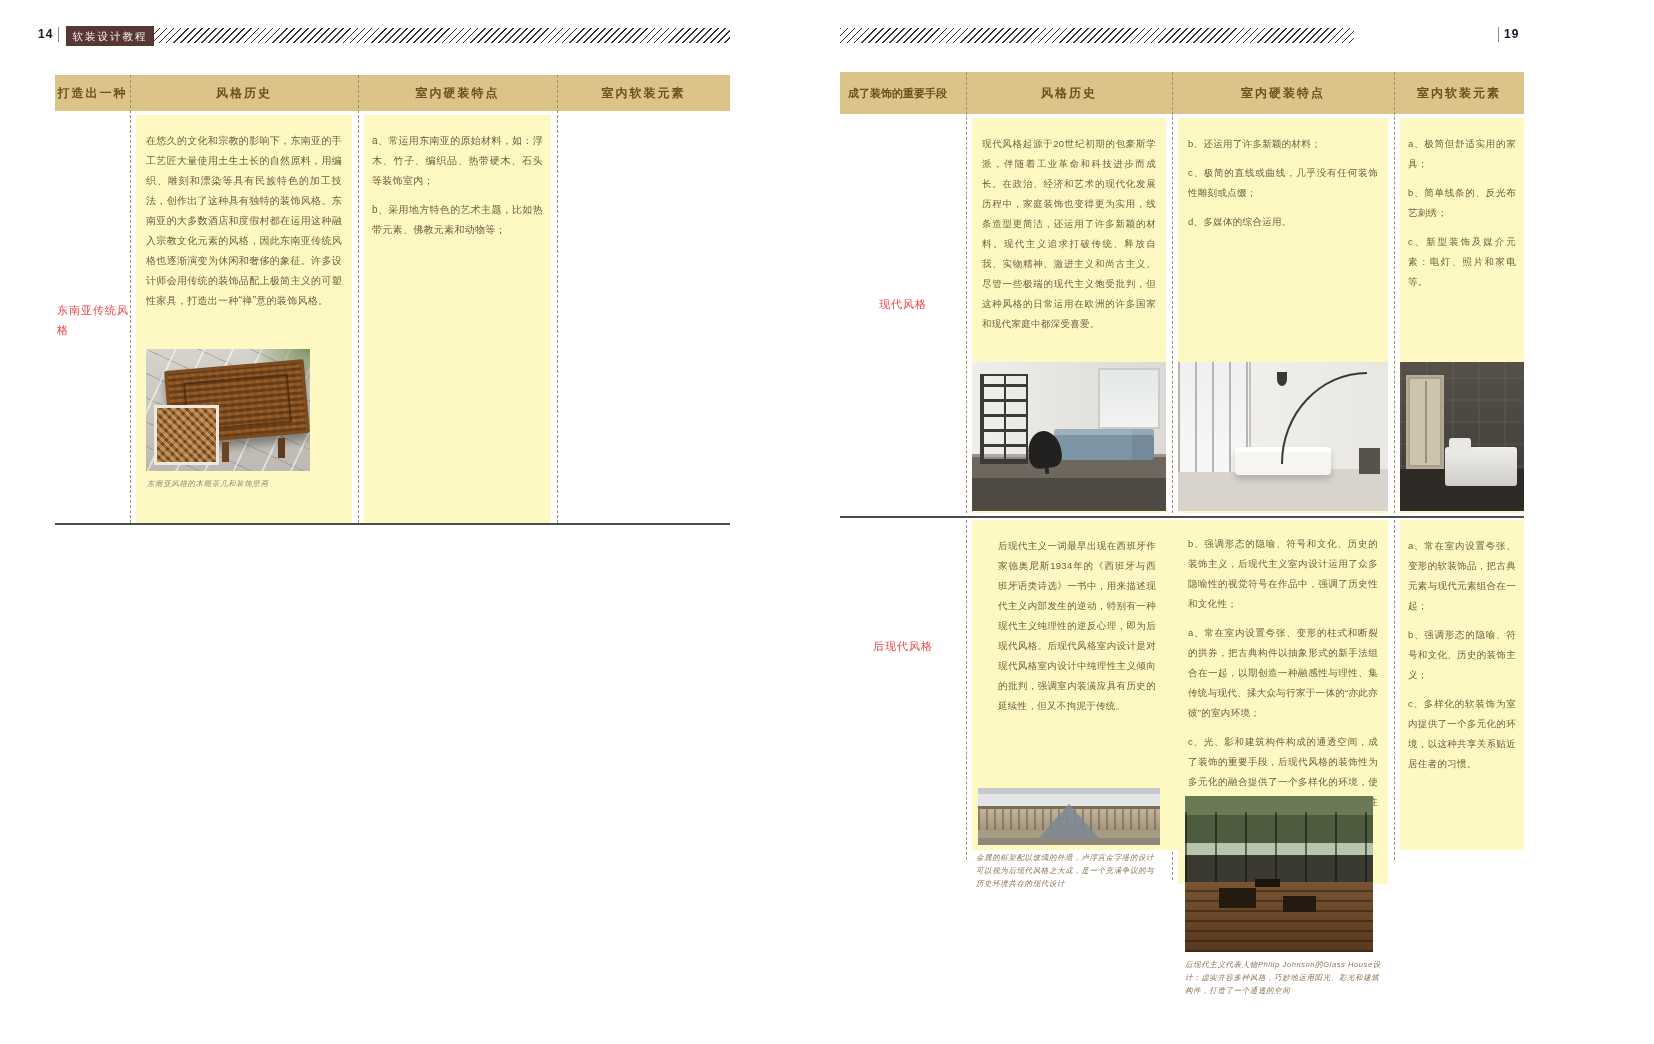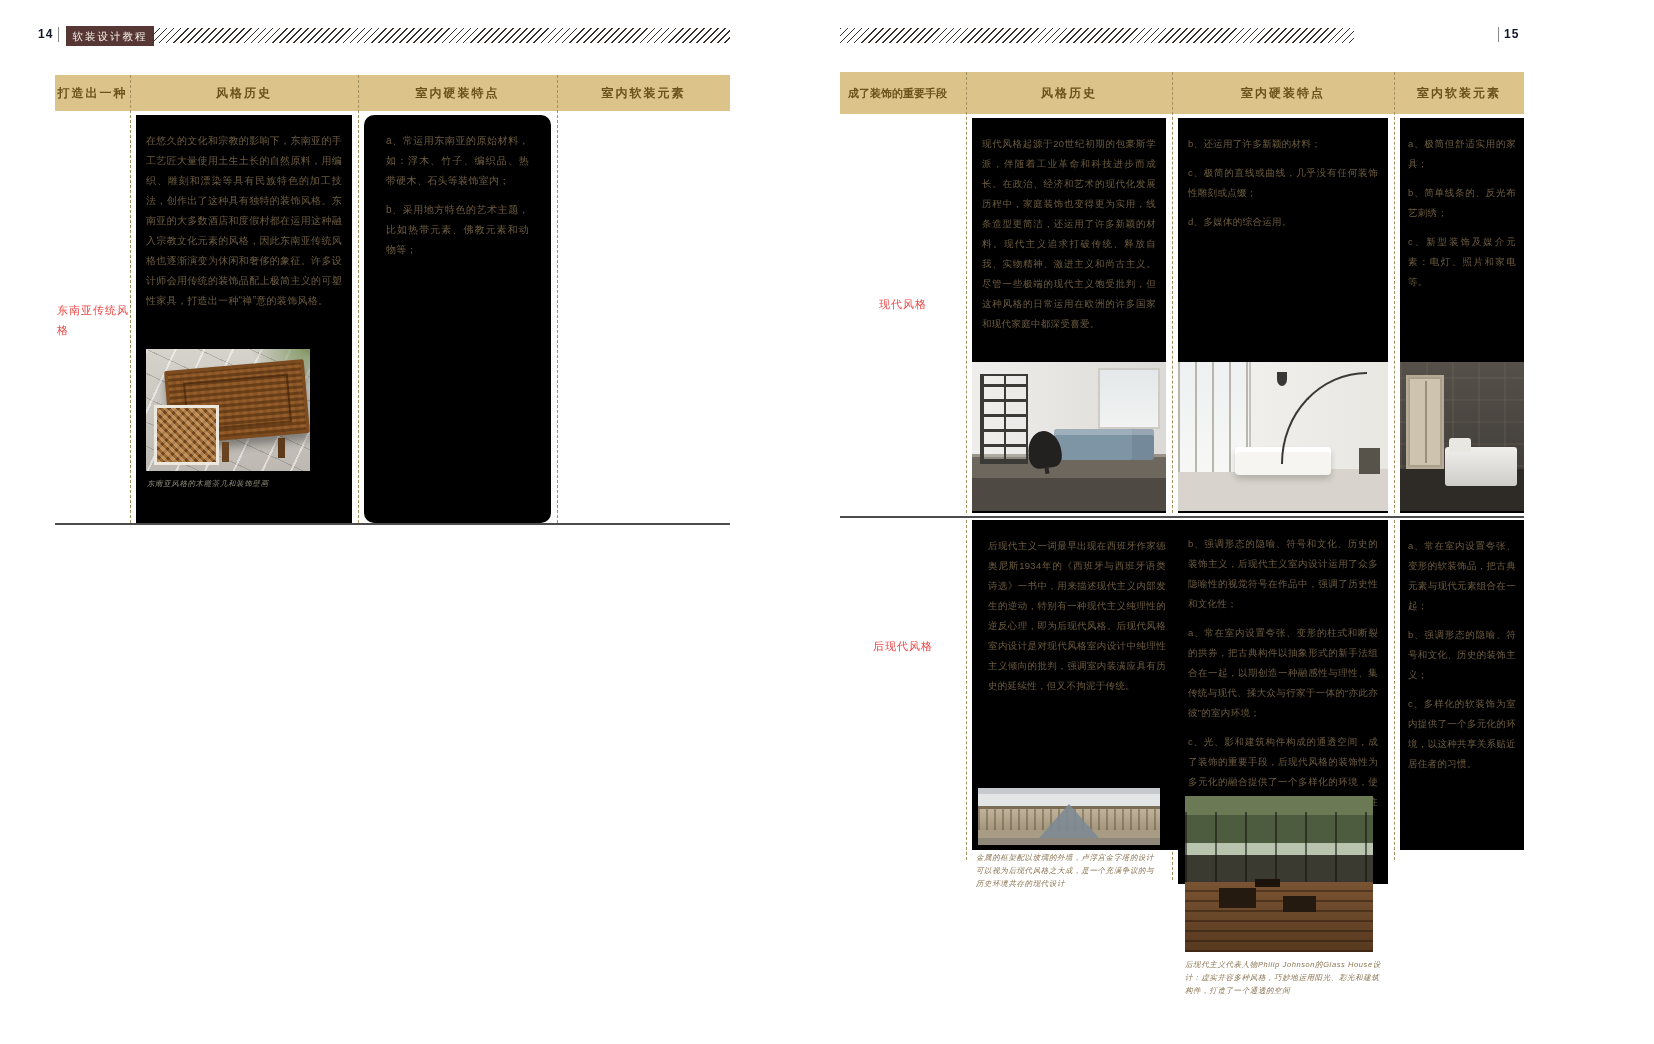--- a/index.html
+++ b/index.html
@@ -12,21 +12,21 @@
   .badge{background:#573734;color:#f4efe6;font-size:10.5px;letter-spacing:2px;
          height:20px;line-height:20px;text-align:center;}
   .hatch{height:15px;background:repeating-linear-gradient(135deg,#35302c 0 1.2px,rgba(0,0,0,0) 1.2px 5px);}
   
   .thead{background:#dbc38a;}
   .thead .hcell{position:absolute;top:0;bottom:0;color:#6b511b;font-size:12px;font-weight:600;
                 letter-spacing:2px;display:flex;align-items:center;justify-content:center;text-align:center;}
   .thead .hcell.twoline{justify-content:flex-start;padding-left:8px;letter-spacing:0;
                         font-size:11px;line-height:15px;text-align:left;align-items:center;}
   .vdash{width:0;border-left:1px dashed #a3905f;}
-  .cell{background:#000000;box-sizing:border-box;}
+  .cell{background:#fef9c3;box-sizing:border-box;}
   .txt{font-size:10px;line-height:20px;color:#6e5d40;text-align:justify;letter-spacing:.3px;}
   .txt p{margin:0 0 9px 0;}
   .rp .txt{font-size:9.5px;}
   .rowlabel{font-size:11px;line-height:20px;color:#ef4444;letter-spacing:1px;}
   .hrule{background:#4d4d4d;}
   .cap{font-size:7.5px;line-height:13px;font-style:italic;letter-spacing:.6px;}
   .cap-gray{color:#8f8d7b;}
   .cap-brown{color:#8a7350;}
   
   .ph{position:absolute;overflow:hidden;}
@@ -99,38 +99,38 @@
 
 <div class="stage">
 
   <div class="abs pagenum" style="left:38px;top:27px;">14</div>
   <div class="abs tsep" style="left:58px;top:27px;"></div>
   <div class="abs badge" style="left:66px;top:26px;width:88px;">软装设计教程</div>
   <div class="abs hatch" style="left:152px;top:28px;width:578px;"></div>
 
   <div class="abs hatch" style="left:840px;top:28px;width:514px;"></div>
   <div class="abs tsep" style="left:1498px;top:27px;"></div>
-  <div class="abs pagenum" style="left:1504px;top:27px;">15</div>
+  <div class="abs pagenum" style="left:1504px;top:27px;">19</div>
 
   <div class="abs thead" style="left:55px;top:75px;width:675px;height:36px;">
     <span class="hcell" style="left:0;width:75px;">打造出一种</span>
     <span class="hcell" style="left:75px;width:228px;">风格历史</span>
     <span class="hcell" style="left:303px;width:199px;">室内硬装特点</span>
     <span class="hcell" style="left:502px;width:173px;">室内软装元素</span>
   </div>
   <div class="abs vdash" style="left:130px;top:75px;height:448px;"></div>
   <div class="abs vdash" style="left:358px;top:75px;height:448px;"></div>
   <div class="abs vdash" style="left:557px;top:75px;height:448px;"></div>
 
   <div class="abs rowlabel" style="left:57px;top:300px;width:72px;">东南亚传统风格</div>
 
   <div class="abs cell txt" style="left:136px;top:115px;width:216px;height:408px;padding:16px 10px;">
     <p>在悠久的文化和宗教的影响下，东南亚的手工艺匠大量使用土生土长的自然原料，用编织、雕刻和漂染等具有民族特色的加工技法，创作出了这种具有独特的装饰风格。东南亚的大多数酒店和度假村都在运用这种融入宗教文化元素的风格，因此东南亚传统风格也逐渐演变为休闲和奢侈的象征。许多设计师会用传统的装饰品配上极简主义的可塑性家具，打造出一种“禅”意的装饰风格。</p>
   </div>
-  <div class="abs cell txt" style="left:364px;top:115px;width:187px;height:408px;padding:16px 22px;border-radius:10px;">
+  <div class="abs cell txt" style="left:364px;top:115px;width:187px;height:408px;padding:16px 8px;">
     <p>a、常运用东南亚的原始材料，如：浮木、竹子、编织品、热带硬木、石头等装饰室内；</p>
     <p>b、采用地方特色的艺术主题，比如热带元素、佛教元素和动物等；</p>
   </div>
 
   <div class="ph ph-seatable" style="left:146px;top:349px;width:164px;height:122px;">
     <div class="st-top"></div>
     <div class="st-leg"></div>
     <div class="st-inset"></div>
   </div>
   <div class="abs cap cap-gray" style="left:147px;top:477px;width:180px;">东南亚风格的木雕茶几和装饰壁画</div>
@@ -181,21 +181,21 @@
   </div>
   <div class="ph ph-m3" style="left:1400px;top:362px;width:124px;height:149px;">
     <div class="m3-ward"></div>
     <div class="m3-bed"></div>
   </div>
 
   <div class="abs hrule" style="left:840px;top:516px;width:684px;height:2px;"></div>
 
   <div class="abs rowlabel" style="left:840px;top:636px;width:126px;text-align:center;">后现代风格</div>
 
-  <div class="abs cell txt" style="left:972px;top:520px;width:210px;height:330px;padding:16px 16px;">
+  <div class="abs cell txt" style="left:972px;top:520px;width:210px;height:330px;padding:16px 26px;">
     <p>后现代主义一词最早出现在西班牙作家德奥尼斯1934年的《西班牙与西班牙语类诗选》一书中，用来描述现代主义内部发生的逆动，特别有一种现代主义纯理性的逆反心理，即为后现代风格。后现代风格室内设计是对现代风格室内设计中纯理性主义倾向的批判，强调室内装潢应具有历史的延续性，但又不拘泥于传统。</p>
   </div>
   <div class="abs cell txt" style="left:1178px;top:520px;width:210px;height:364px;padding:14px 10px;">
     <p>b、强调形态的隐喻、符号和文化、历史的装饰主义，后现代主义室内设计运用了众多隐喻性的视觉符号在作品中，强调了历史性和文化性；</p>
     <p>a、常在室内设置夸张、变形的柱式和断裂的拱券，把古典构件以抽象形式的新手法组合在一起，以期创造一种融感性与理性、集传统与现代、揉大众与行家于一体的“亦此亦彼”的室内环境；</p>
     <p>c、光、影和建筑构件构成的通透空间，成了装饰的重要手段，后现代风格的装饰性为多元化的融合提供了一个多样化的环境，使不同的风貌并存，以这种共享关系贴近居住者的习惯。</p>
   </div>
   <div class="abs cell txt" style="left:1400px;top:520px;width:124px;height:330px;padding:16px 8px;">
     <p>a、常在室内设置夸张、变形的软装饰品，把古典元素与现代元素组合在一起；</p>
     <p>b、强调形态的隐喻、符号和文化、历史的装饰主义；</p>

